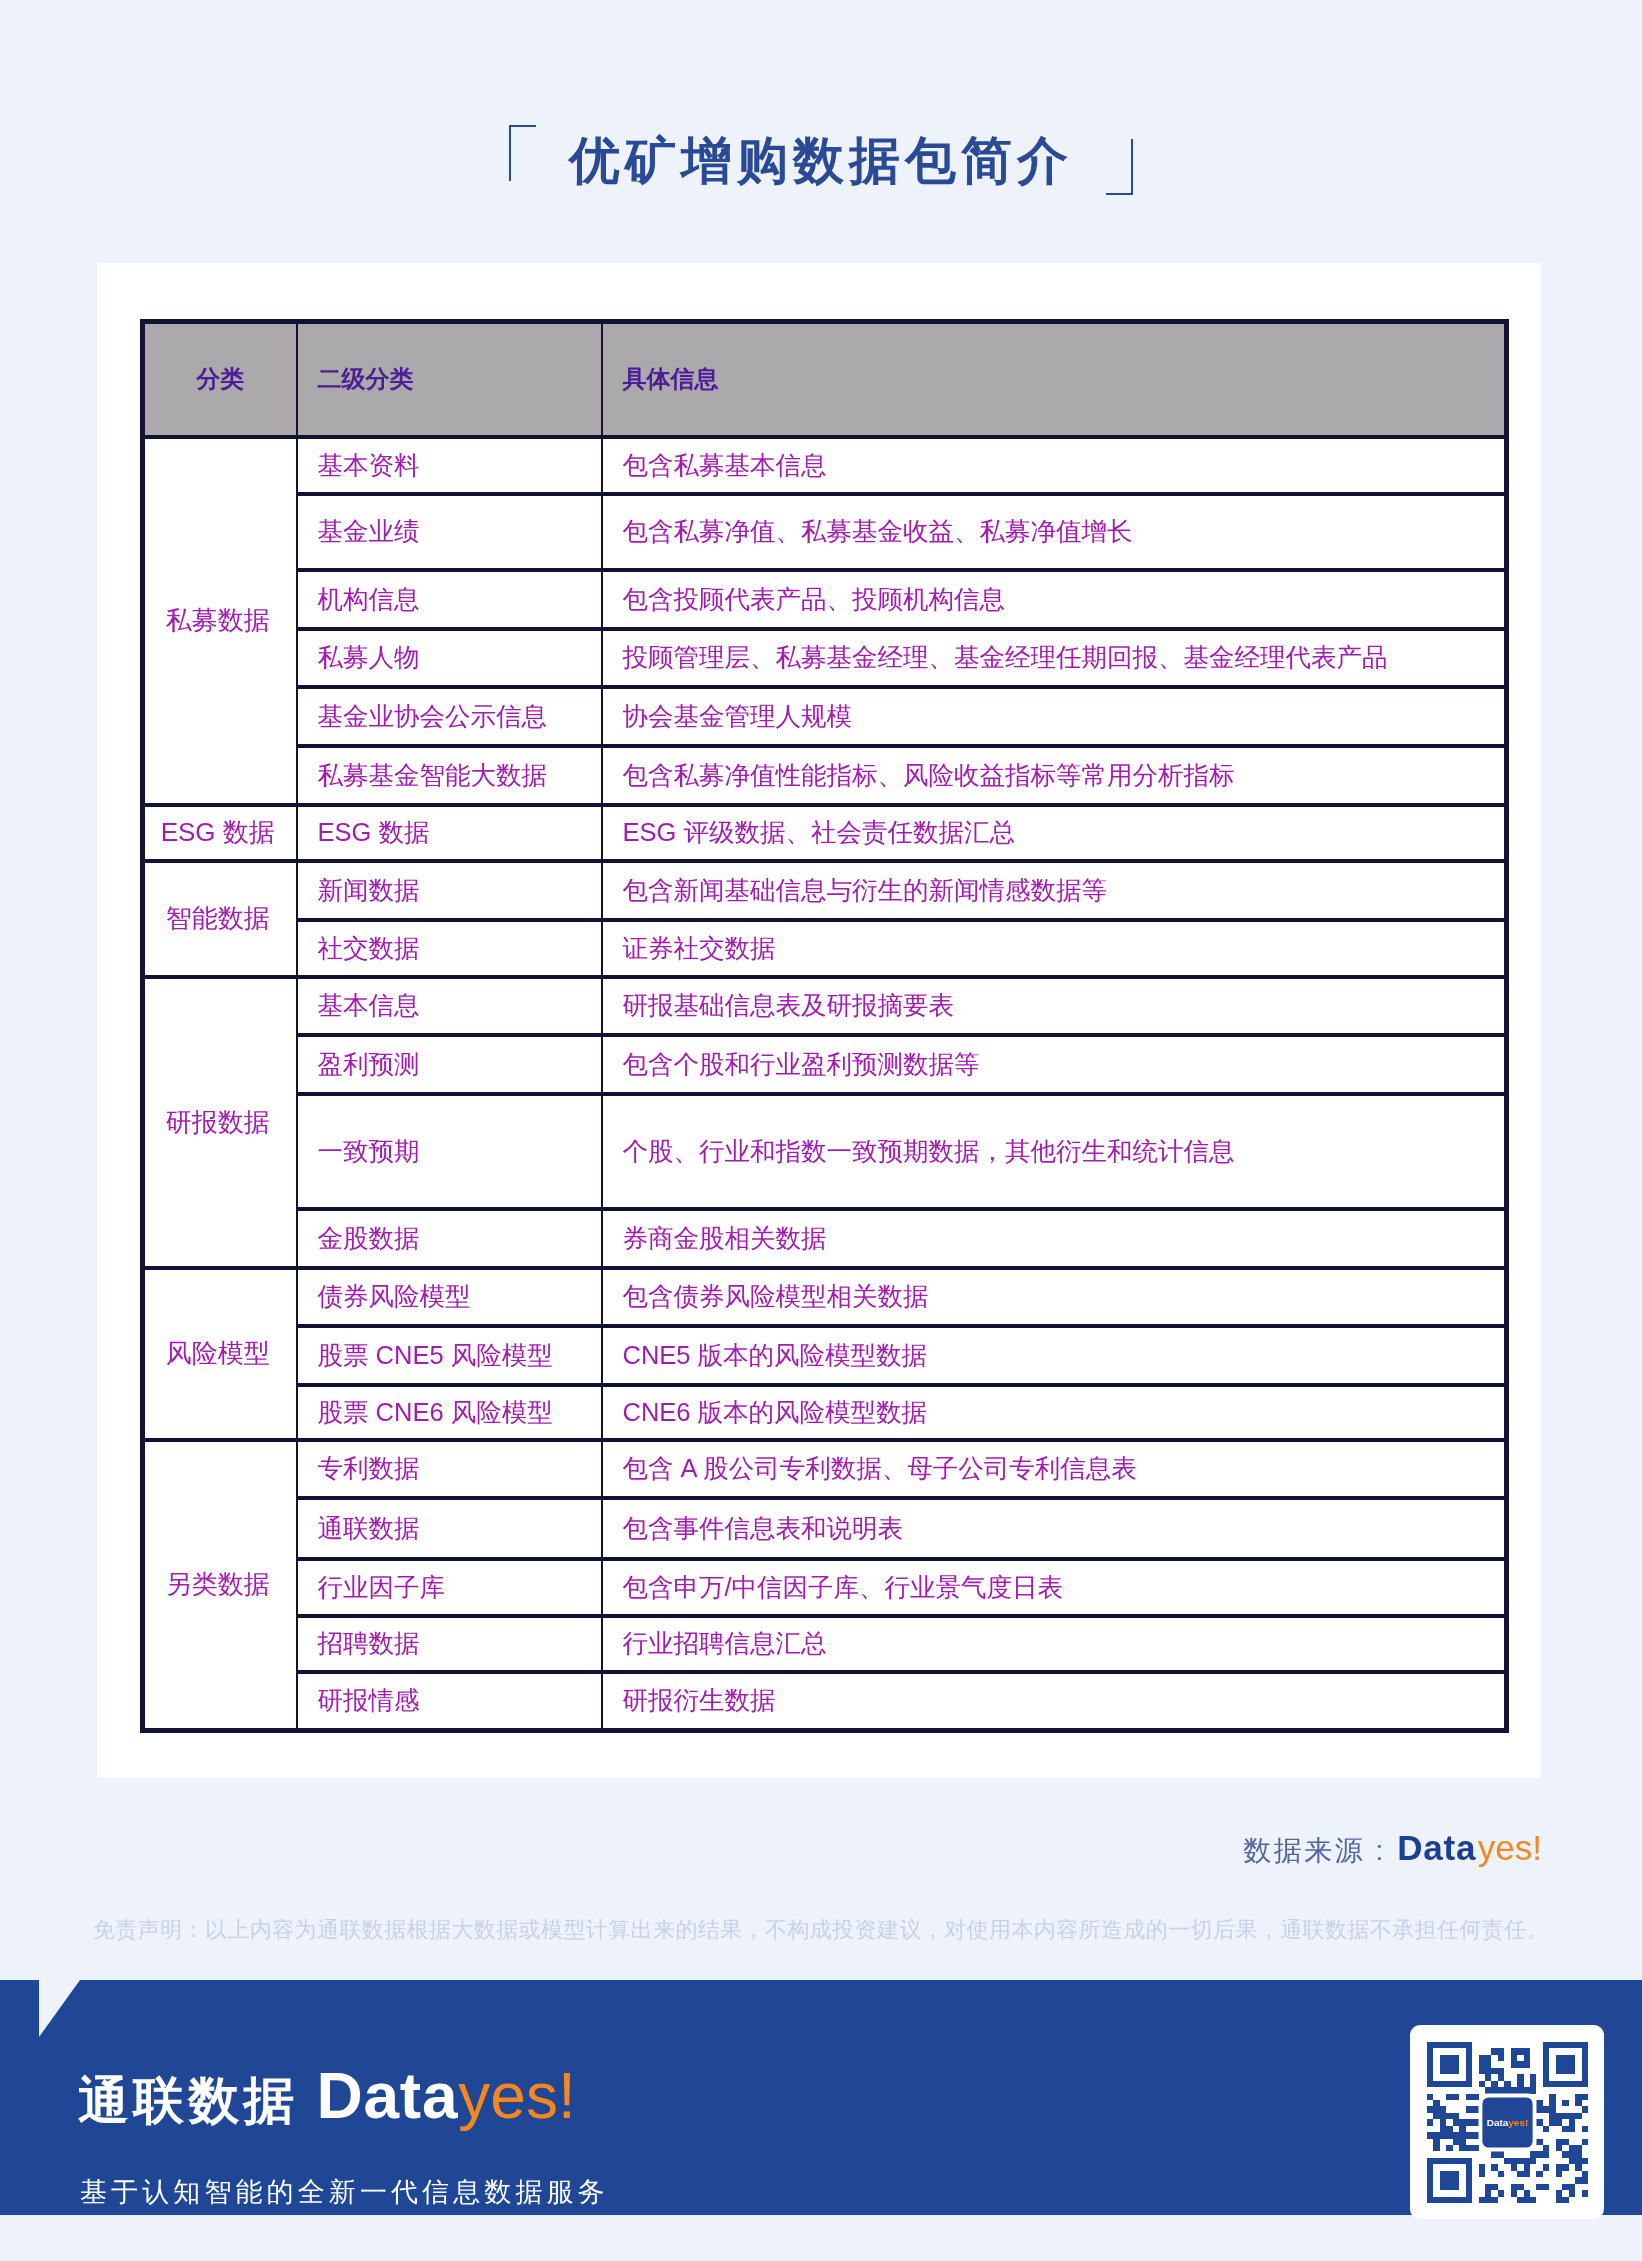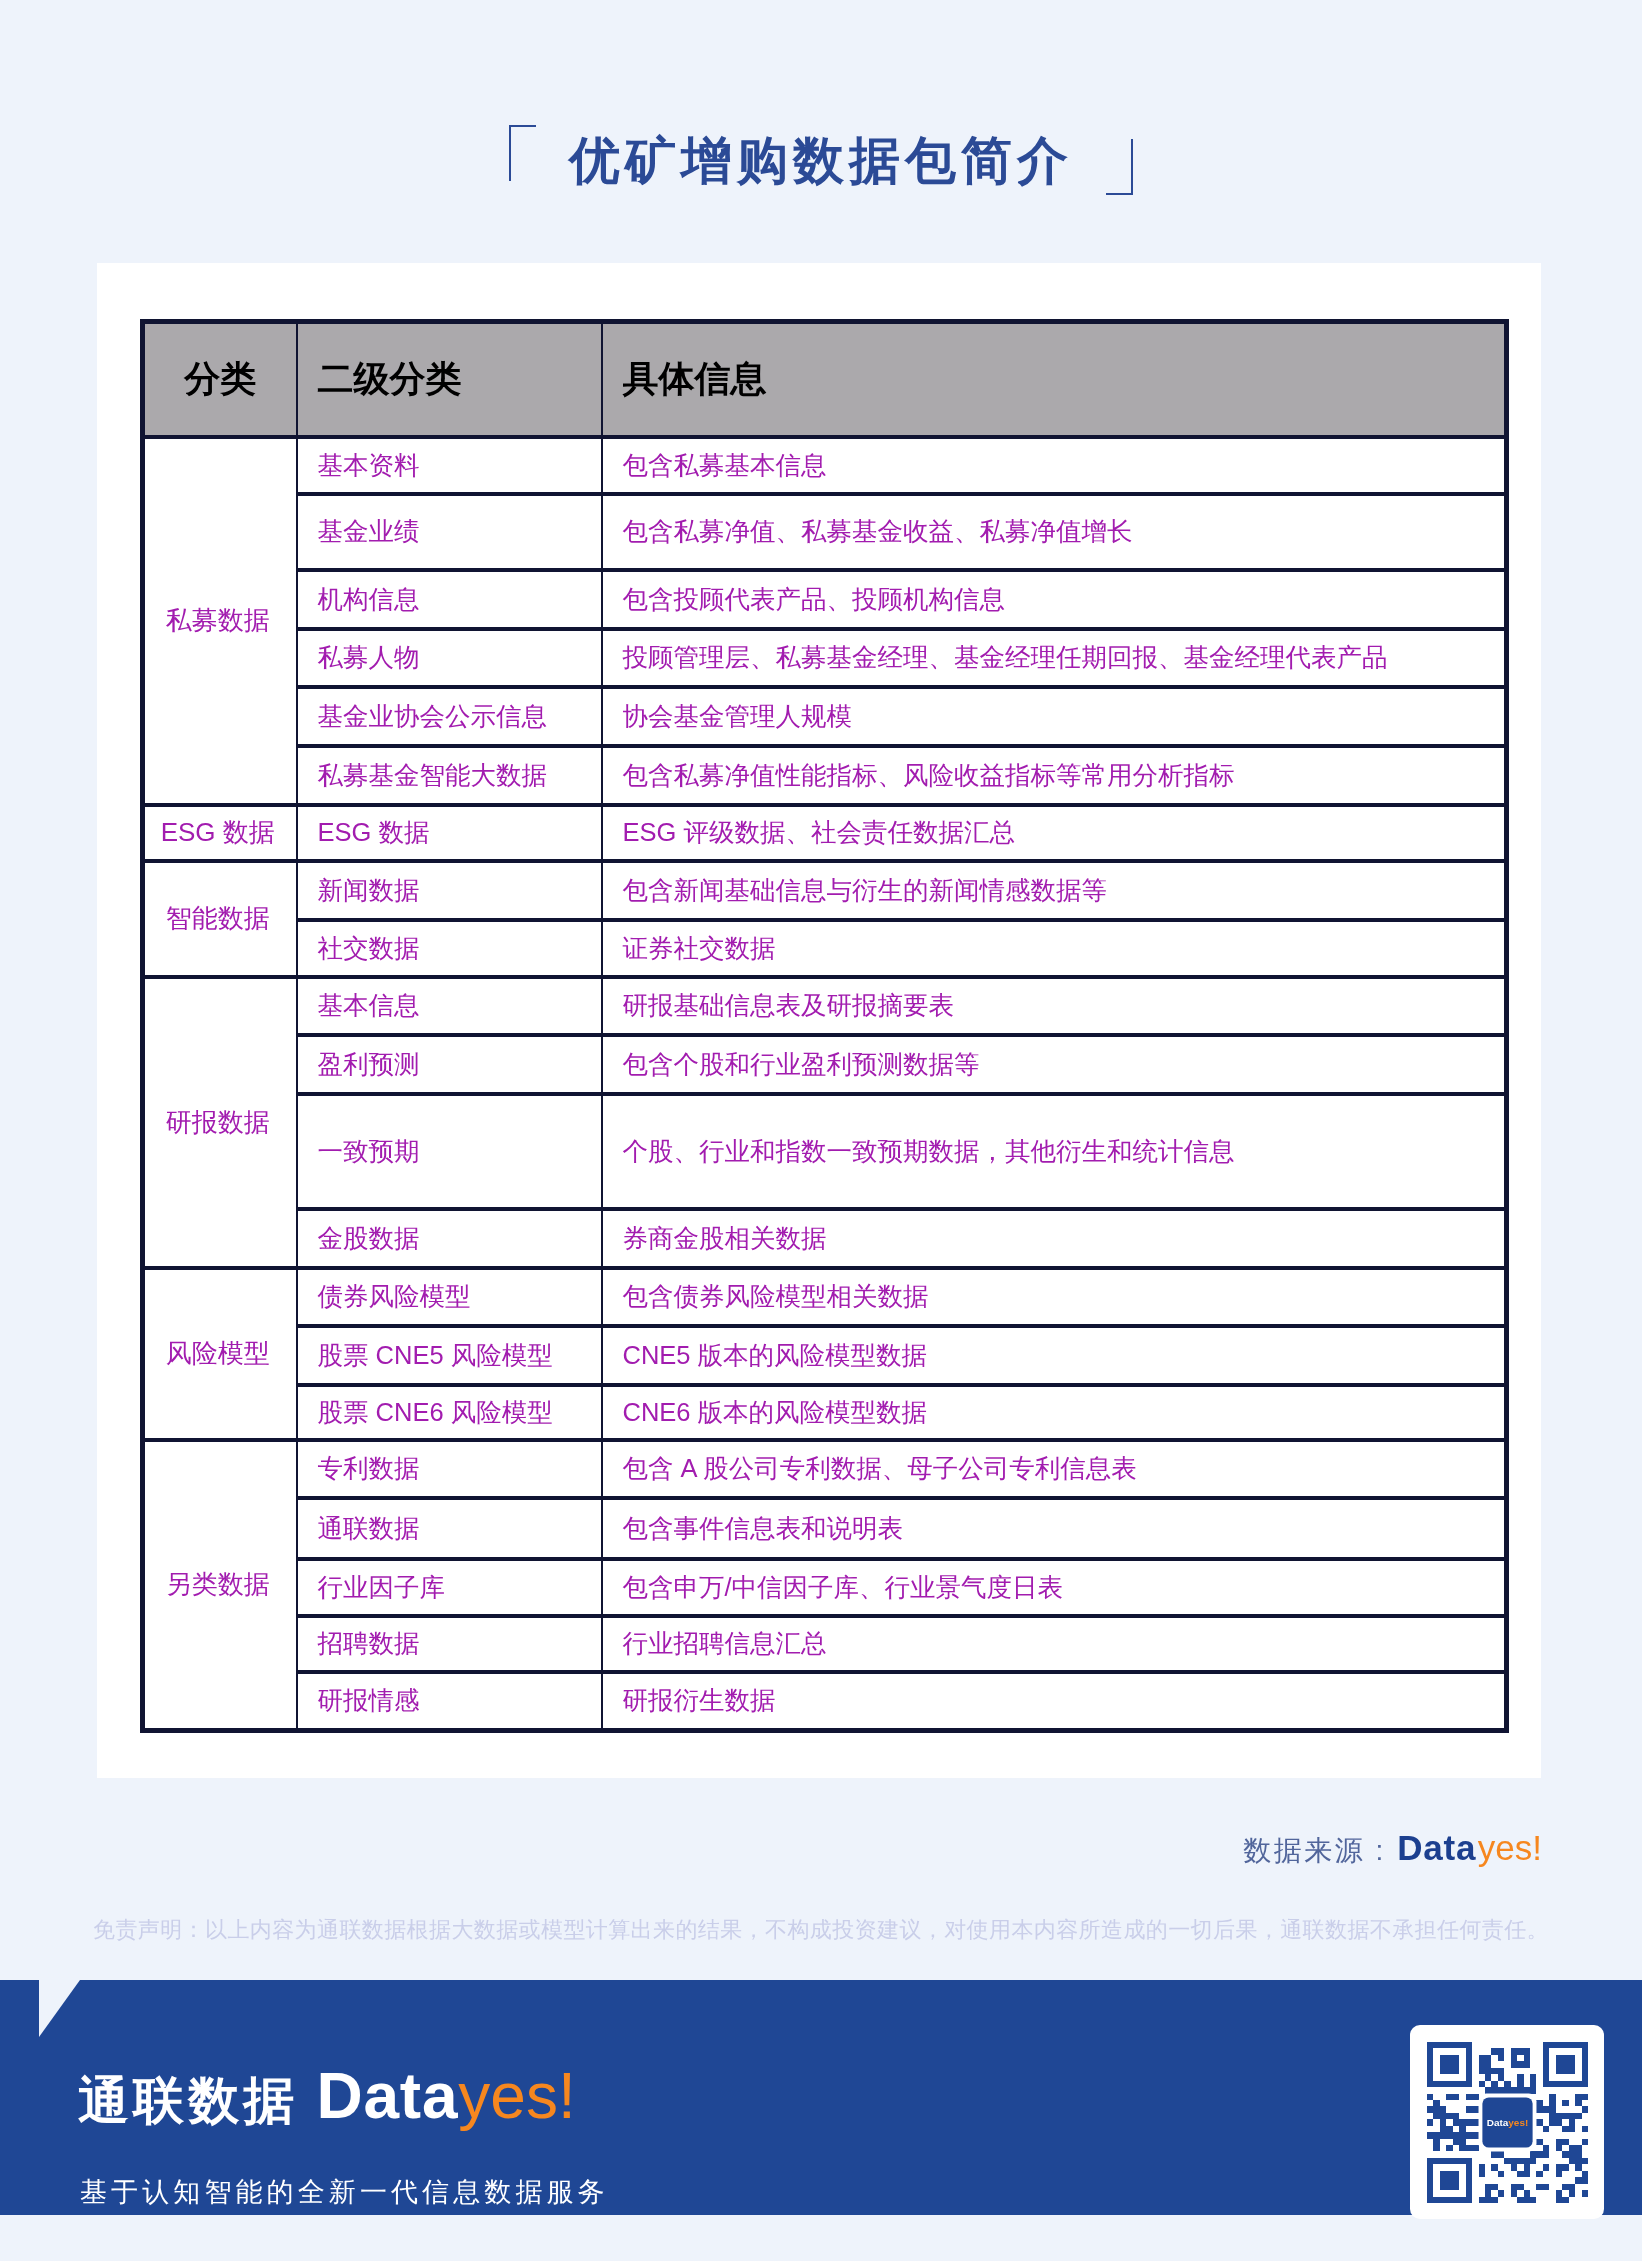--- a/index.html
+++ b/index.html
@@ -30,21 +30,21 @@
     border-collapse:collapse;table-layout:fixed;
     border:5px solid #101432;
   }
   table.data th, table.data td{
     border:2.5px solid #101432;
     border-top-width:4.1px;border-bottom-width:4.1px;
     overflow:hidden;white-space:nowrap;
   }
   thead tr{height:115px;}
   th{
-    background:#ABA9AC;color:#000000;font-size:36px;font-weight:bold;
+    background:#ABA9AC;color:#4c1d95;font-size:24px;font-weight:bold;
     text-align:left;padding:0 0 0 20px;
   }
   th.cat{text-align:center;padding-left:0;}
   td{
     color:#a21caf;font-size:25.5px;font-weight:500;
     padding:0 5px 0 20px;background:#FFFFFF;vertical-align:middle;
   }
   td.cat{text-align:center;padding-left:0;font-size:26px;}
 
   

